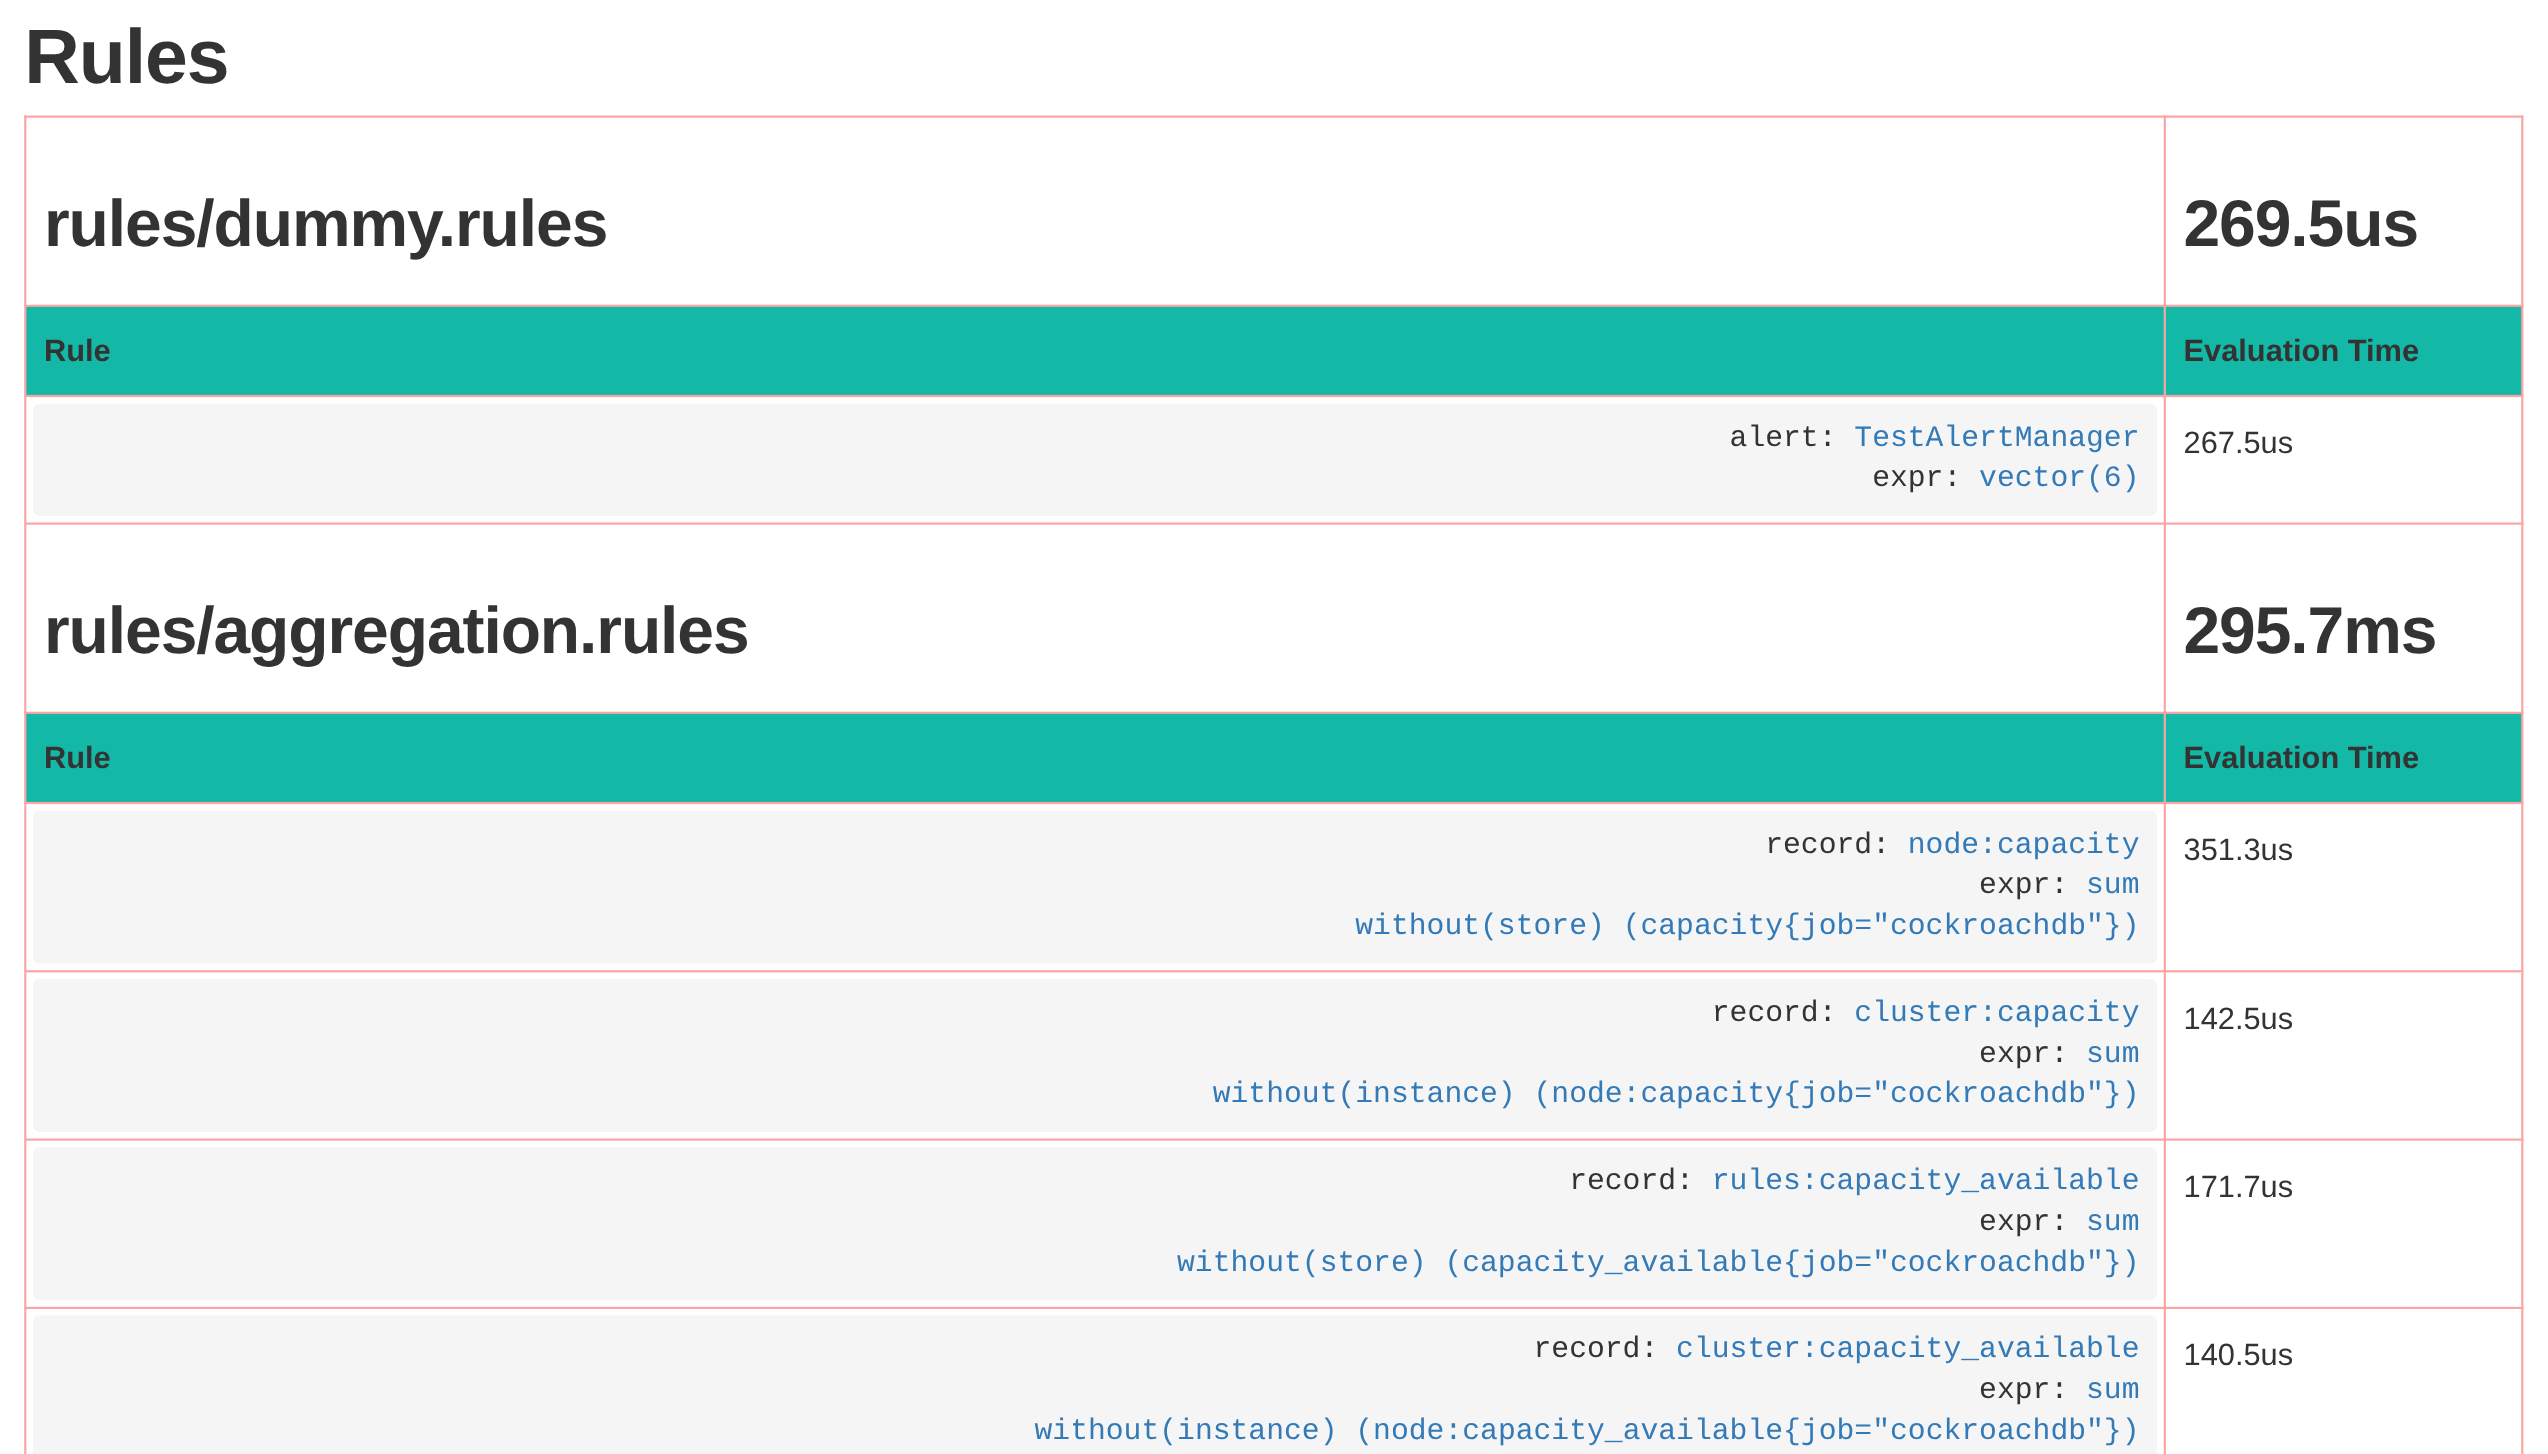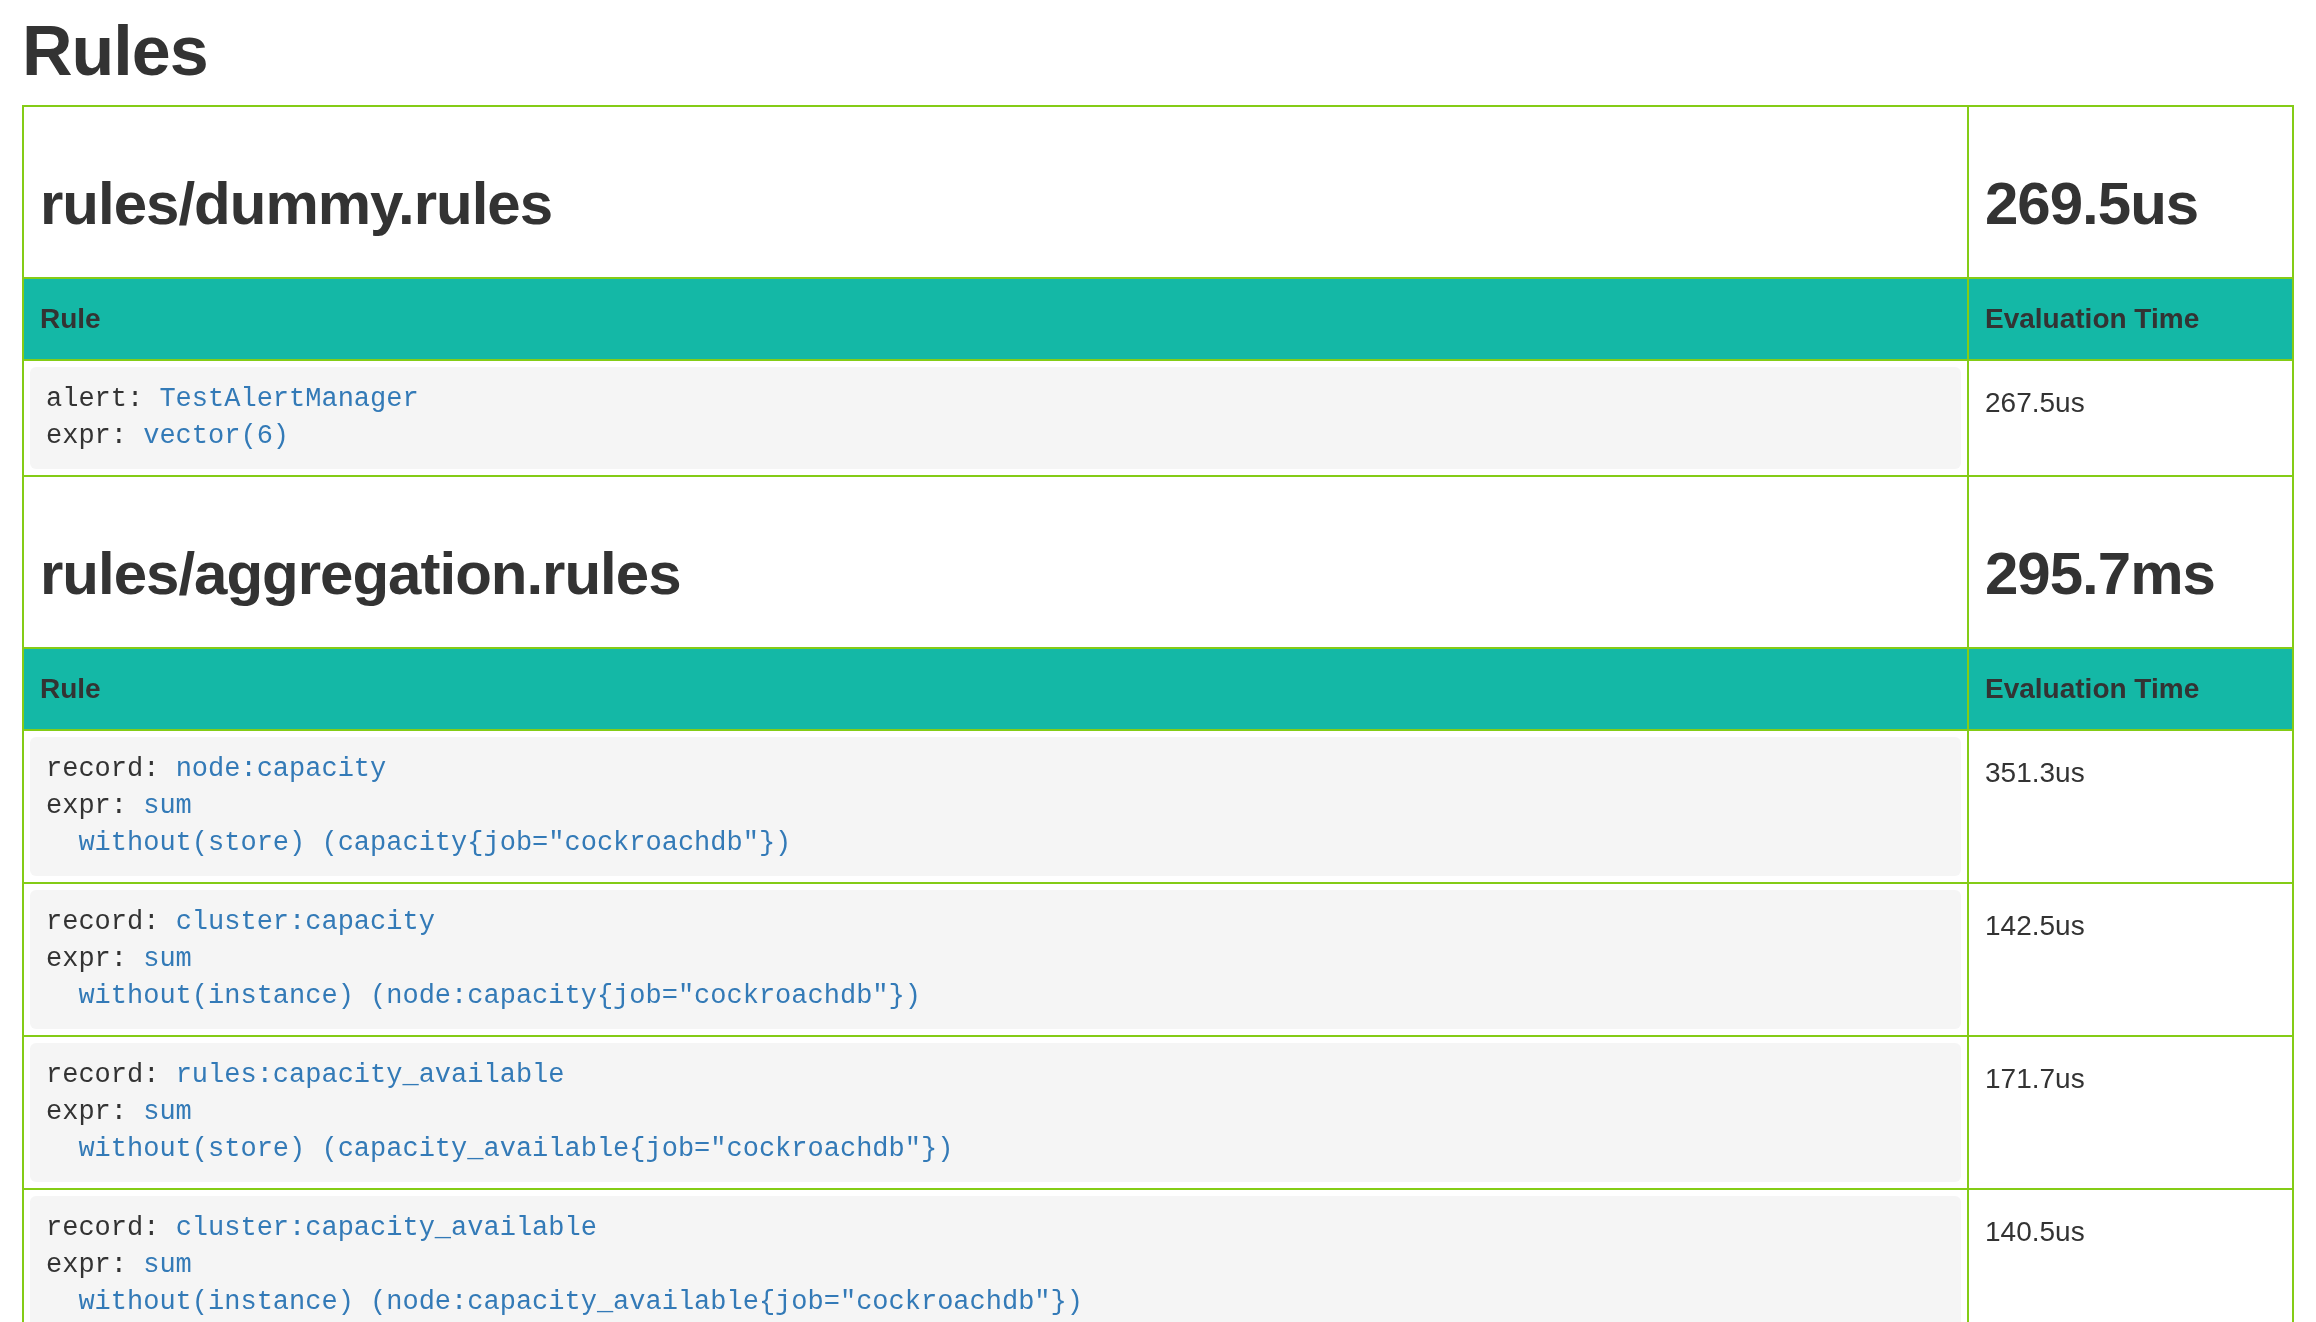--- a/index.html
+++ b/index.html
@@ -25,21 +25,21 @@
     margin: 12px 0 14px 0;
     letter-spacing: -1px;
     color: #333333;
   }
   table.rules-table {
     width: 100%;
     border-collapse: collapse;
     table-layout: fixed;
   }
   table.rules-table td {
-    border: 2px solid #84cc16;
+    border: 2px solid #fca5a5;
     vertical-align: top;
   }
   col.rule-col { width: auto; }
   col.time-col { width: 325px; }
 
   td.group-cell {
     padding: 16px;
     background: #ffffff;
   }
   .group-heading {
@@ -66,20 +66,21 @@
   .code-block {
     background: #f5f5f5;
     border-radius: 6px;
     padding: 14px 16px;
     font-family: "Liberation Mono", "DejaVu Sans Mono", monospace;
     font-size: 27px;
     line-height: 37px;
     white-space: pre;
     color: #333333;
     overflow: hidden;
+    text-align: right;
   }
   .code-block a.code-link {
     color: #337ab7;
     text-decoration: none;
     cursor: pointer;
   }
   td.time-cell {
     padding: 22px 16px;
     font-size: 28px;
     line-height: 40px;

